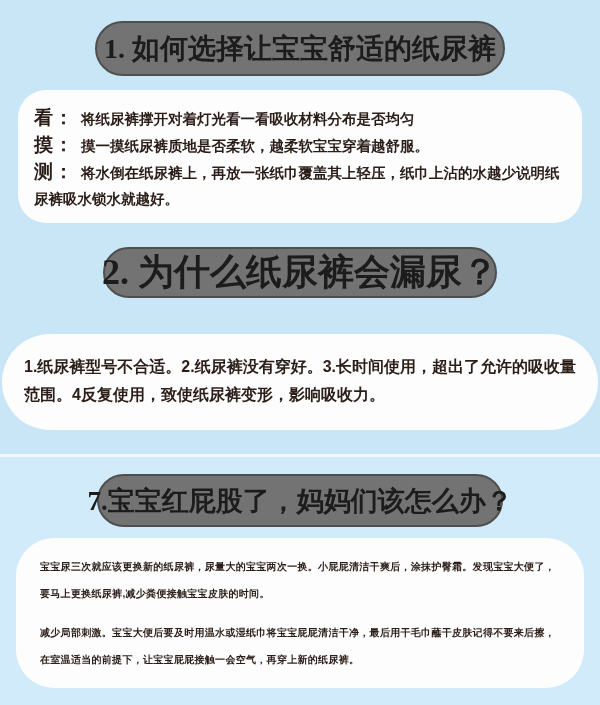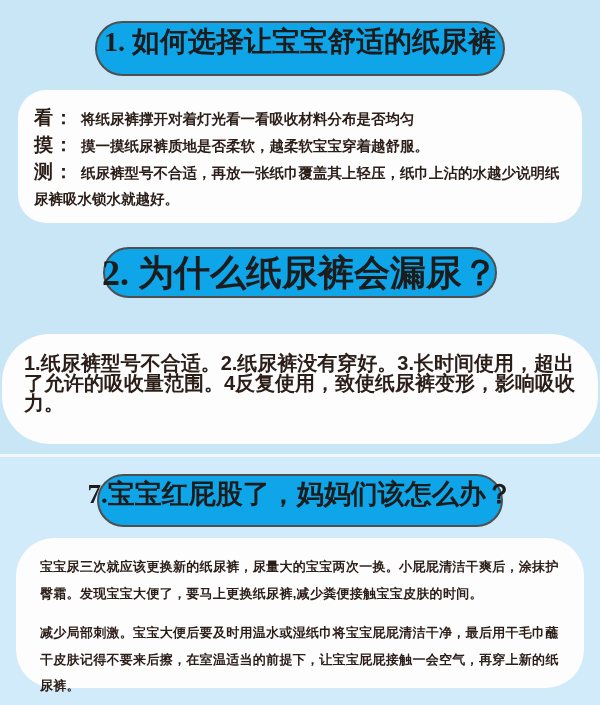--- a/index.html
+++ b/index.html
@@ -21,23 +21,23 @@
     position: absolute;
     left: 0; top: 454px;
     width: 600px; height: 3px;
     background: rgba(255,255,255,0.75);
   }
   .pill {
     position: absolute;
     box-sizing: border-box;
     border: 2px solid #4f4f4f;
     border-radius: 29px;
-    background: #0ea5e9;
+    background: #737373;
     display: flex;
-    align-items: flex-start;
+    align-items: center;
     justify-content: center;
     font-family: "Liberation Serif", "DejaVu Serif", serif;
     font-weight: 700;
     color: #1c1c1c;
     white-space: nowrap;
   }
   .pill1 { left: 95px;  top: 21px;  width: 410px; height: 55px; font-size: 28px; }
   .pill2 { left: 103px; top: 247px; width: 394px; height: 51px; font-size: 36px; }
   .pill3 { left: 97px;  top: 474px; width: 406px; height: 53px; font-size: 27px; }
   .card {
@@ -56,33 +56,33 @@
     line-height: 26px;
   }
   .card1 p { margin: 0; }
   .card1 .lbl {
     font-size: 19px;
     letter-spacing: 1px;
     margin-right: 7px;
   }
   .card2 {
     left: 2px; top: 334px;
-    width: 596px; height: 110px;
+    width: 596px; height: 96px;
     border-radius: 48px;
     padding: 19px 20px 0 22px;
-    font-size: 20px;
-    line-height: 20px;
+    font-size: 16px;
+    line-height: 28px;
   }
   .card2 p { margin: 0; }
   .card3 {
     left: 16px; top: 538px;
     width: 568px; height: 150px;
     border-radius: 38px;
     padding: 16px 22px 0 24px;
-    font-size: 13px;
+    font-size: 10px;
     line-height: 26.5px;
     letter-spacing: 0.3px;
   }
   .card3 p { margin: 0 0 13px 0; }
 </style>
 </head>
 <body>
 
 <div class="page">
 
@@ -94,21 +94,21 @@
   </div>
 
   <div class="card card1">
     <p>
       <span class="lbl">看：</span><span>将纸尿裤撑开对着灯光看一看吸收材料分布是否均匀</span>
     </p>
     <p>
       <span class="lbl">摸：</span><span>摸一摸纸尿裤质地是否柔软，越柔软宝宝穿着越舒服。</span>
     </p>
     <p>
-      <span class="lbl">测：</span><span>纸尿裤型号不合适，再放一张纸巾覆盖其上轻压，纸巾上沾的水越少说明纸尿裤吸水锁水就越好。</span>
+      <span class="lbl">测：</span><span>将水倒在纸尿裤上，再放一张纸巾覆盖其上轻压，纸巾上沾的水越少说明纸尿裤吸水锁水就越好。</span>
     </p>
   </div>
 
   <div class="pill pill2">
     <span>2. 为什么纸尿裤会漏尿？</span>
   </div>
 
   <div class="card card2">
     <p>1.纸尿裤型号不合适。2.纸尿裤没有穿好。3.长时间使用，超出了允许的吸收量范围。4反复使用，致使纸尿裤变形，影响吸收力。</p>
   </div>

